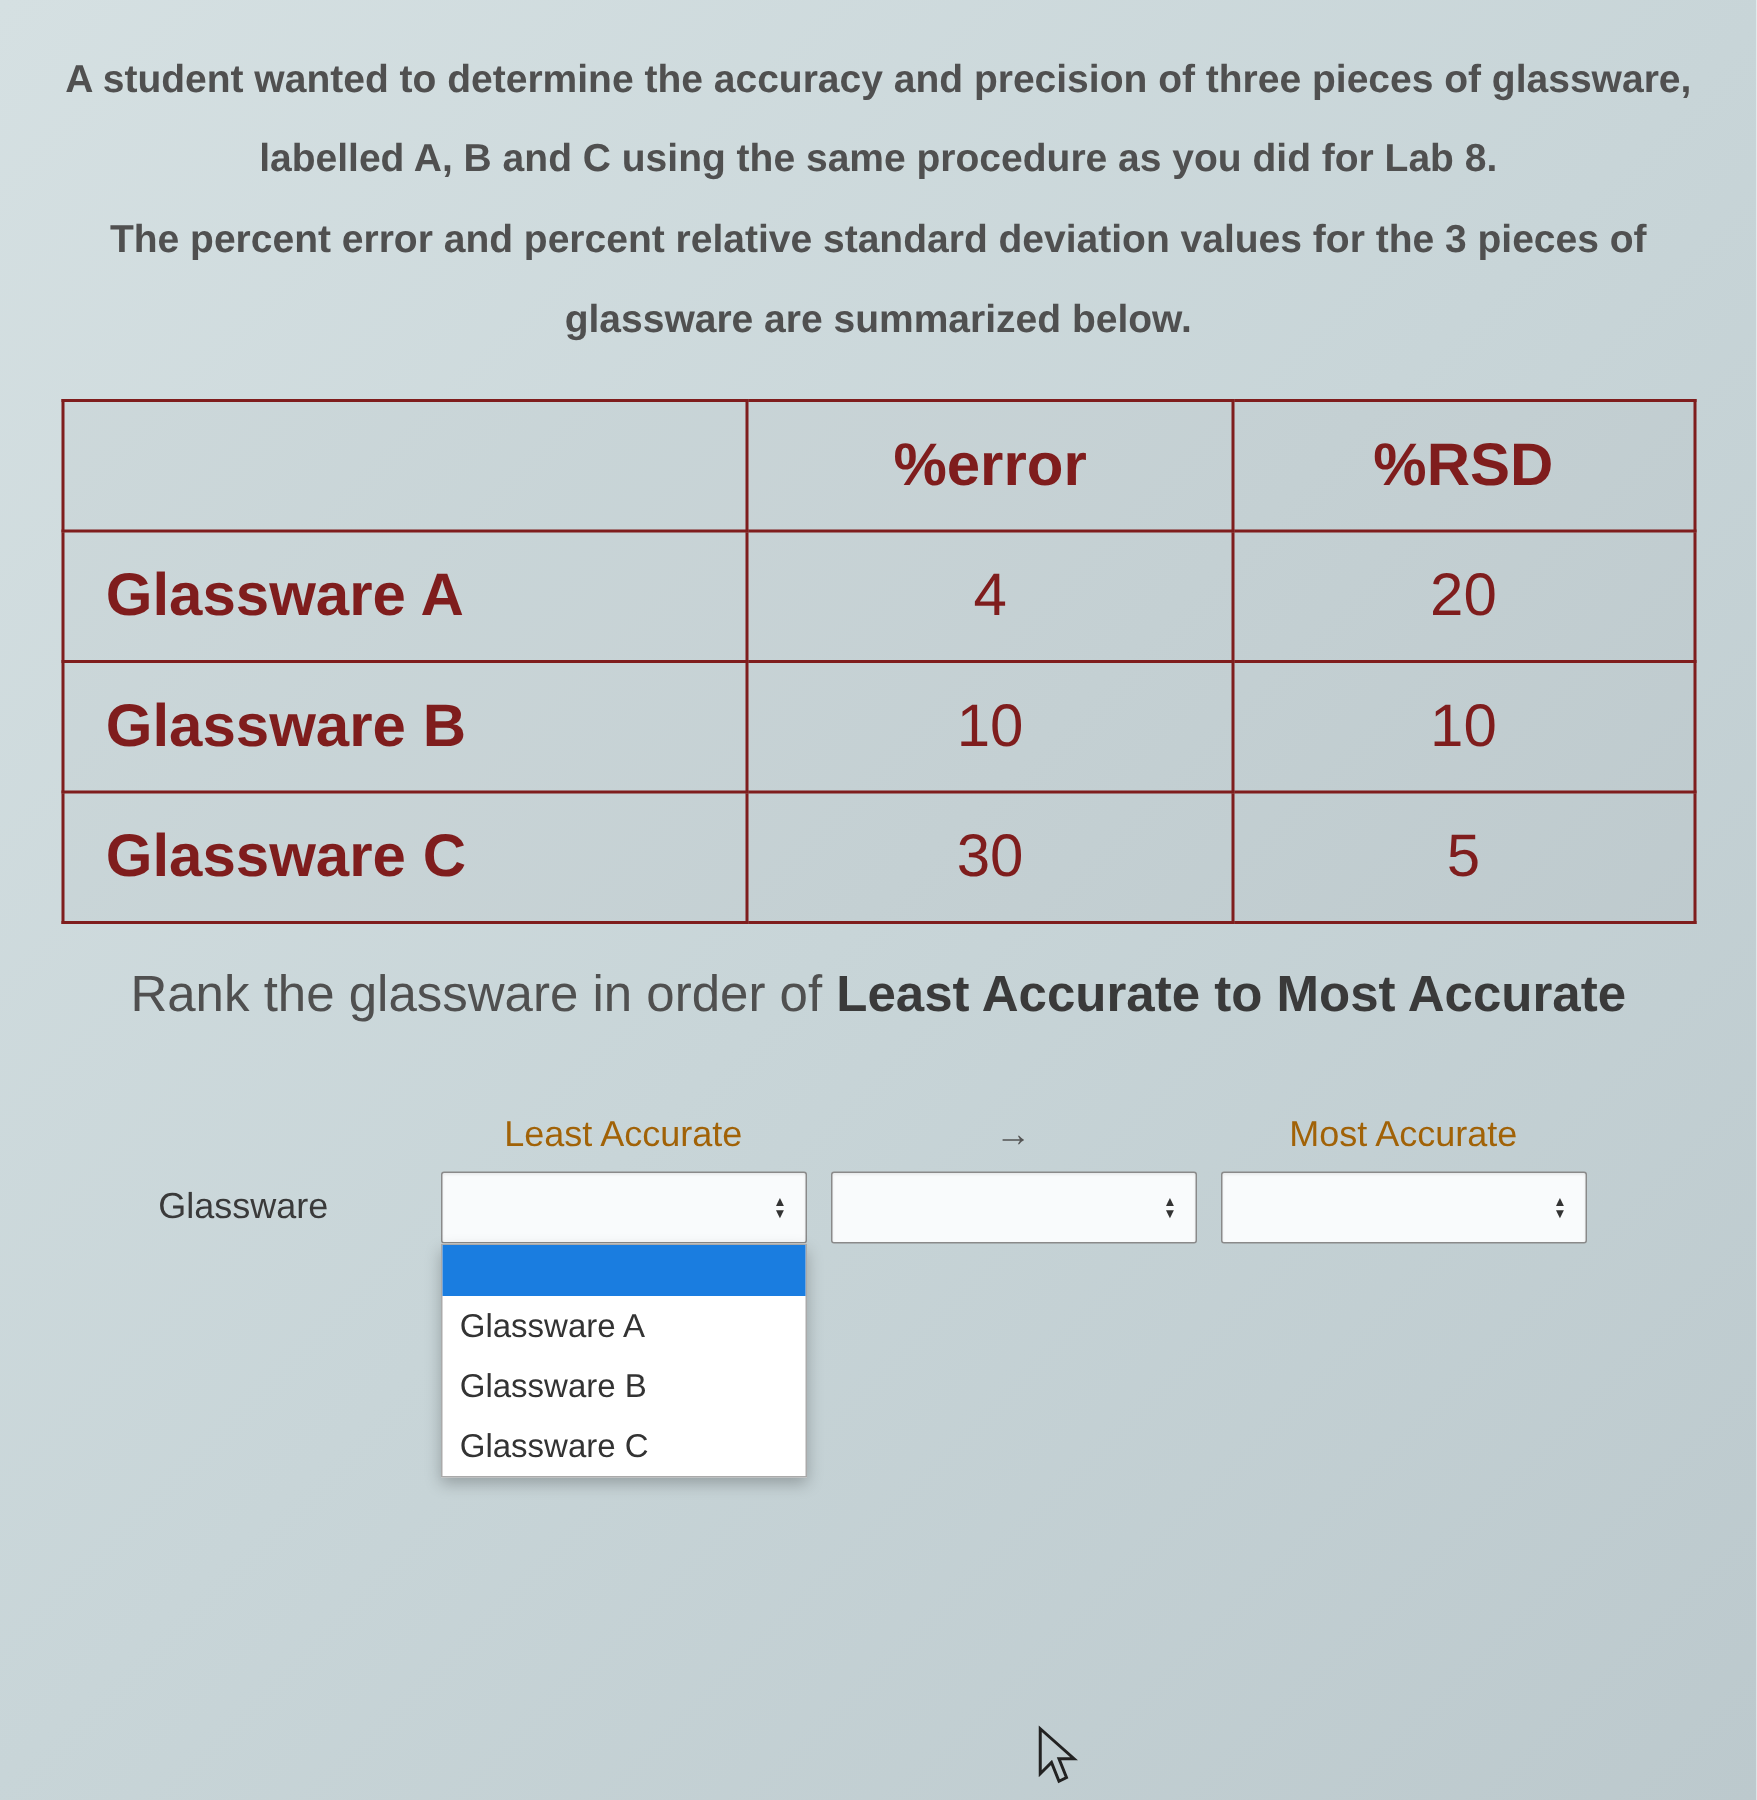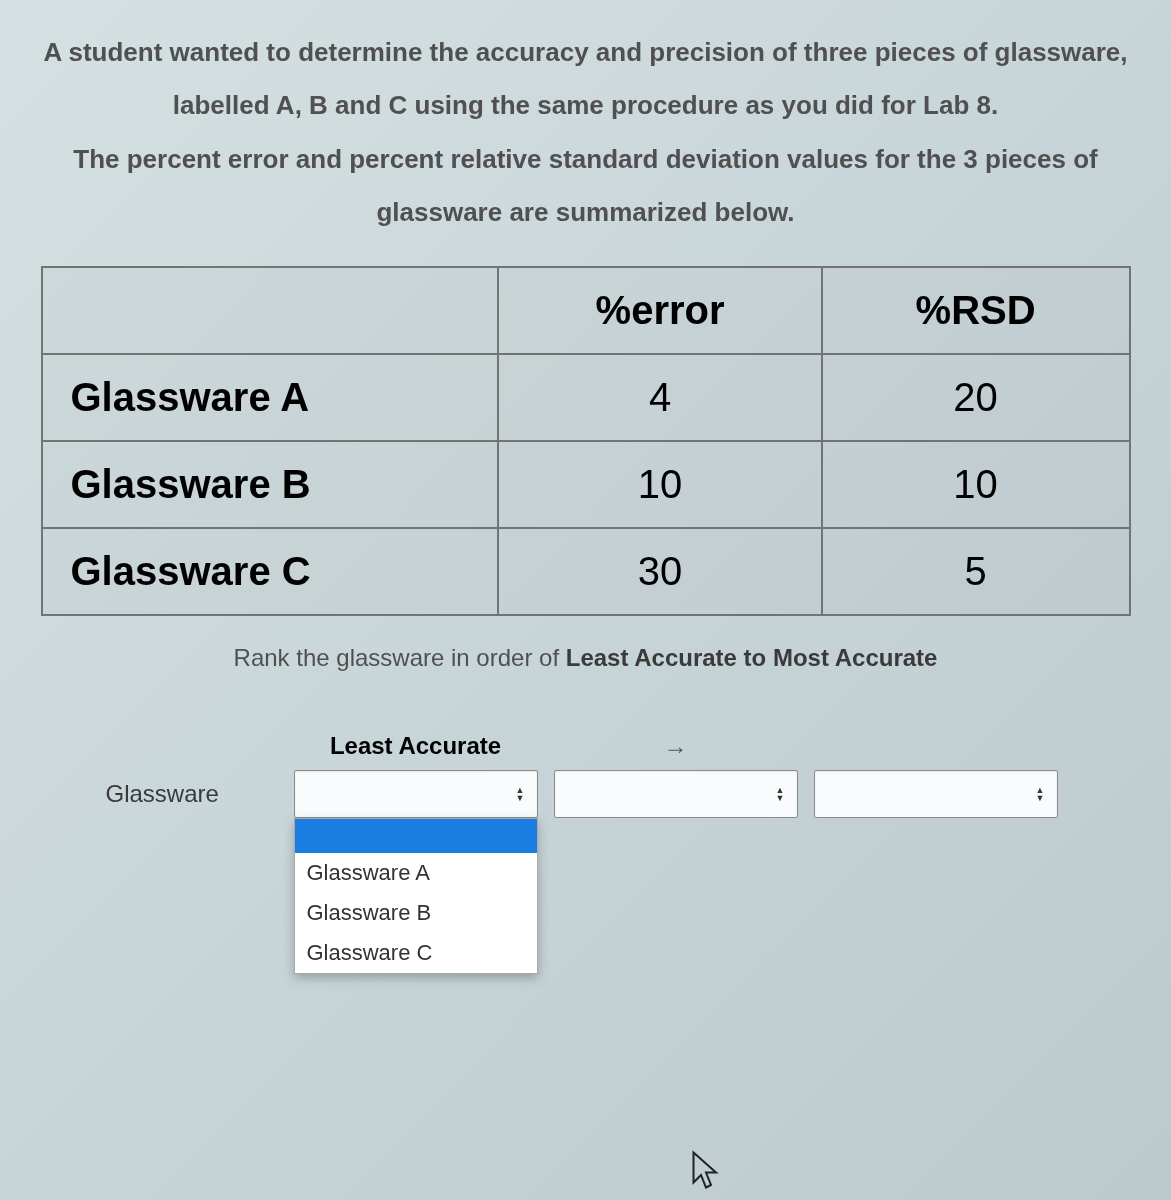--- a/index.html
+++ b/index.html
@@ -24,40 +24,40 @@
     .prompt p {
       margin-bottom: 4px;
     }
     table.data {
       border-collapse: collapse;
       width: 1090px;
       margin: 0 auto 28px auto;
       background: rgba(0,0,0,0.02);
     }
     table.data th, table.data td {
-      border: 2px solid #737373;
+      border: 2px solid #7f1d1d;
       padding: 20px 28px;
       font-size: 40px;
       text-align: center;
-      color: #000000;
+      color: #7f1d1d;
     }
     table.data th:first-child, table.data td:first-child {
       text-align: left;
       font-weight: 700;
       width: 42%;
     }
     table.data thead th {
       font-weight: 700;
     }
     table.data thead th:first-child {
       background: transparent;
     }
     .rank-instruction {
       text-align: center;
-      font-size: 24px;
+      font-size: 34px;
       color: #505050;
       margin: 28px 0 60px 0;
     }
     .rank-instruction b { font-weight: 700; color: #3a3a3a; }
     .rank-row {
       display: grid;
       grid-template-columns: 180px 260px 260px 260px;
       gap: 0;
       align-items: start;
       width: 960px;
@@ -65,22 +65,22 @@
       position: relative;
     }
     .rank-header {
       display: grid;
       grid-template-columns: 180px 260px 260px 260px;
       width: 960px;
       margin: 0 auto 10px auto;
     }
     .rank-header .hcell {
       font-size: 24px;
-      font-weight: 700;
-      color: #000000;
+      font-weight: 400;
+      color: #a16207;
       text-align: center;
     }
     .rank-header .hcell.mid {
       font-weight: 400;
       color: #555;
     }
     .rank-label-cell {
       font-size: 24px;
       color: #3a3a3a;
       padding-top: 10px;
@@ -178,20 +178,21 @@
 </table>
 
 <div class="rank-instruction">
   <span>Rank the glassware in order of </span><b>Least Accurate to Most Accurate</b>
 </div>
 
 <div class="rank-header">
   <div></div>
   <div class="hcell">Least Accurate</div>
   <div class="hcell mid">→</div>
+  <div class="hcell">Most Accurate</div>
 </div>
 
 <div class="rank-row">
   <div class="rank-label-cell">Glassware</div>
 
   <div class="select-wrap">
     <div class="select-box">
       <span class="updown">
           <span>▲</span>
           <span>▼</span>

